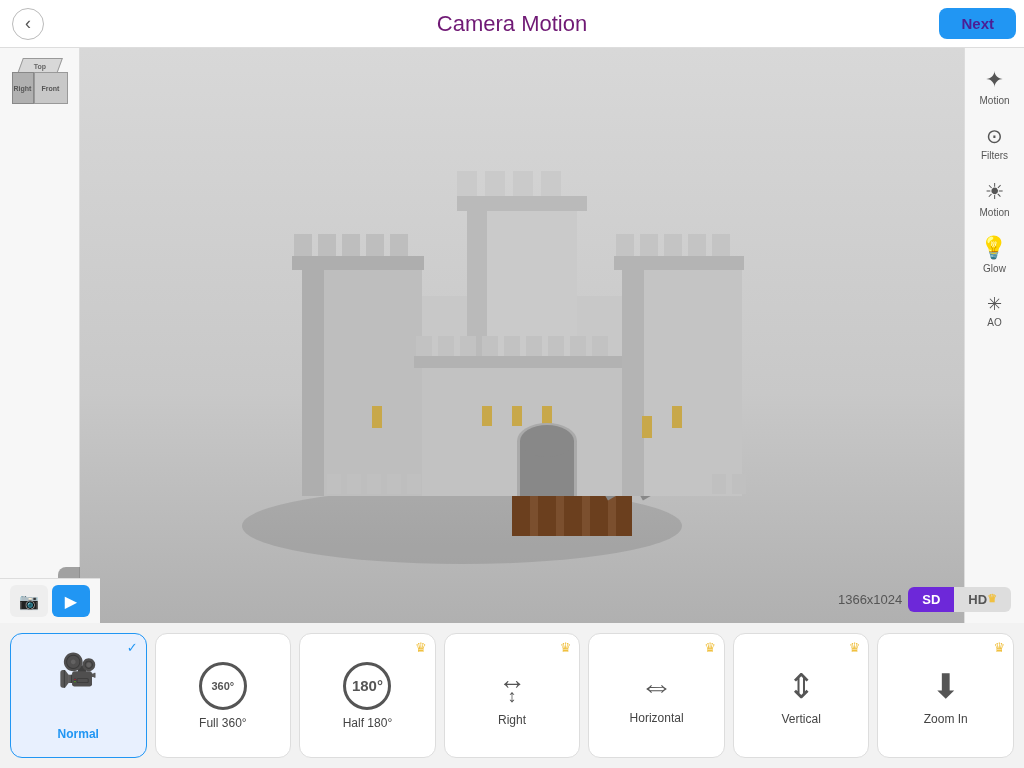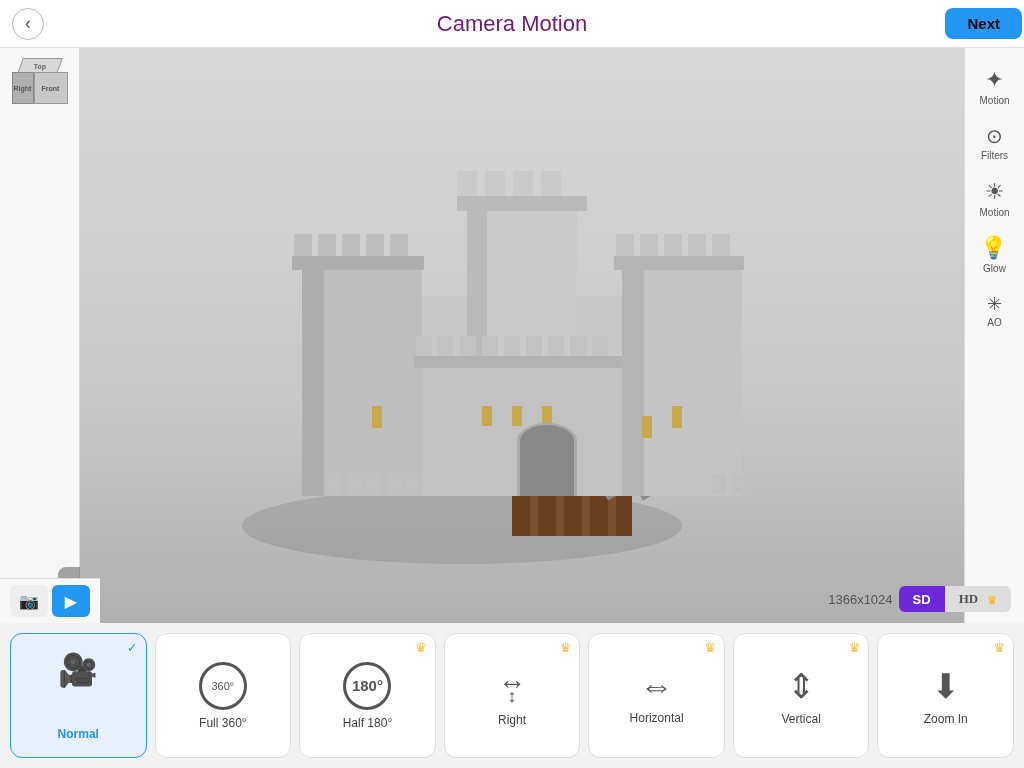--- a/index.html
+++ b/index.html
@@ -36,23 +36,23 @@
       color: #555;
       font-size: 16px;
     }
     #header-title {
       font-size: 22px;
       font-weight: 400;
       color: #701a75;
     }
     #next-button {
       position: absolute;
-      right: 2px;
+      right: 8px;
       background: #2196F3;
-      color: #000000;
+      color: #4c1d95;
       border: none;
       border-radius: 8px;
       padding: 7px 22px;
       font-size: 15px;
       font-weight: 600;
       cursor: pointer;
     }
 
     
     #viewport {
@@ -155,21 +155,21 @@
     }
     .quality-btn-sd {
       background: #6d28d9;
       color: #fff;
       border-radius: 6px 0 0 6px;
     }
     .quality-btn-hd {
       background: #ddd;
       color: #555;
       border-radius: 0 6px 6px 0;
-      display: flex; align-items: flex-end; gap: 9px; font-family: Liberation Serif, serif;
+      display: flex; align-items: flex-start; gap: 0;
     }
 
     
     #motion-options {
       position: absolute;
       bottom: 0; left: 0; right: 0;
       height: 145px;
       display: flex;
       align-items: stretch;
       padding: 10px 10px 10px 10px;
@@ -408,21 +408,21 @@
 
 <div id="motion-options">
 
   <div class="motion-item active">
     <span class="motion-check">✓</span>
     <span style="font-size:32px;color:#2196F3;">🎥</span>
     <span class="motion-label">Normal</span>
   </div>
 
   <div class="motion-item">
-    <div style="width:48px;height:48px;border:3px solid #555;border-radius:50%;display:flex;align-items:center;justify-content:center;font-size:11px;font-weight:400;color:#555;">360°</div>
+    <div style="width:48px;height:48px;border:3px solid #555;border-radius:50%;display:flex;align-items:center;justify-content:center;font-size:11px;font-weight:700;color:#555;">360°</div>
     <span class="motion-label">Full 360°</span>
   </div>
 
   <div class="motion-item">
     <span class="motion-crown">♛</span>
     <div style="width:48px;height:48px;border:3px solid #555;border-radius:50%;display:flex;align-items:center;justify-content:center;font-size:15px;font-weight:700;color:#555;">180°</div>
     <span class="motion-label">Half 180°</span>
   </div>
 
   <div class="motion-item">

